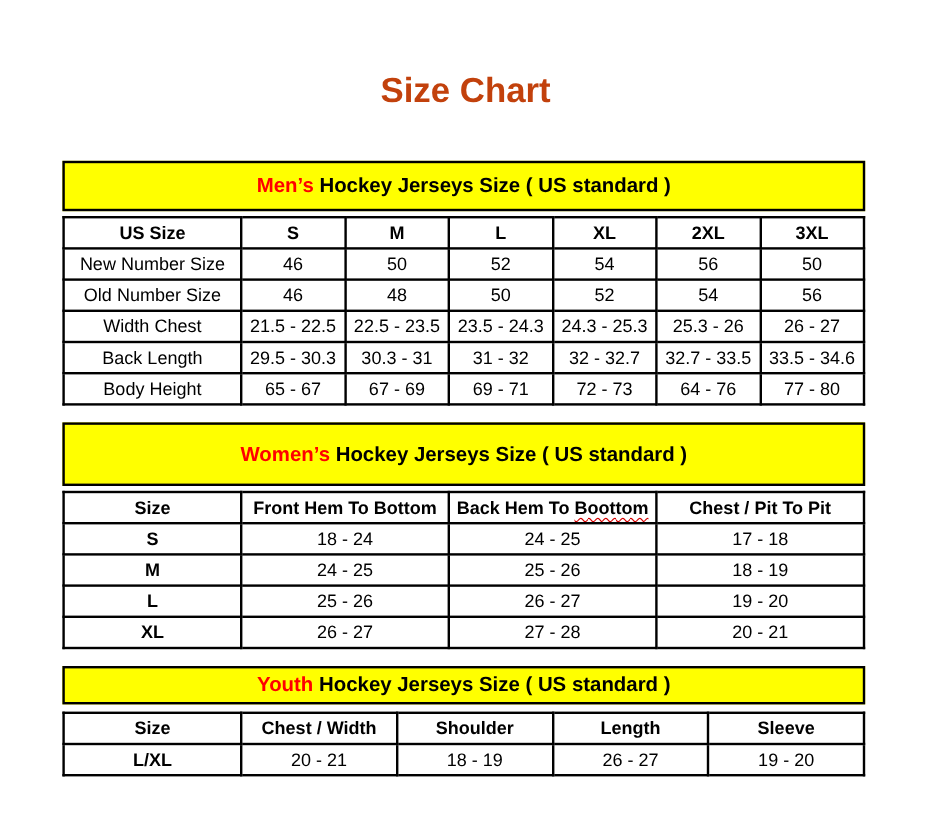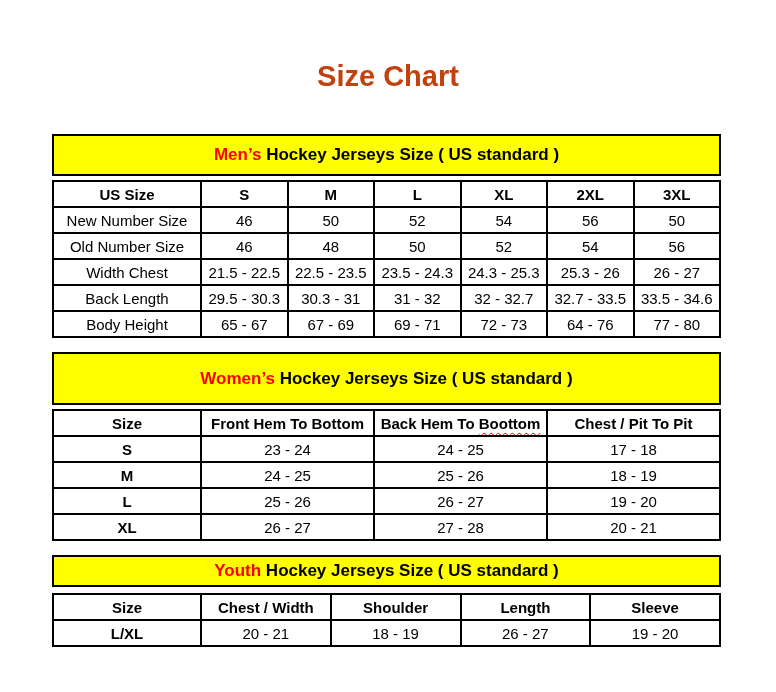--- a/index.html
+++ b/index.html
@@ -171,21 +171,21 @@
             <tr>
               <th>Size</th>
               <th>Front Hem To Bottom</th>
               <th><span>Back Hem To </span><span class="wavy">Boottom</span></th>
               <th>Chest / Pit To Pit</th>
             </tr>
           </thead>
           <tbody>
             <tr>
               <td>S</td>
-              <td>23 - 24</td>
+              <td>18 - 24</td>
               <td>24 - 25</td>
               <td>17 - 18</td>
             </tr>
             <tr>
               <td>M</td>
               <td>24 - 25</td>
               <td>25 - 26</td>
               <td>18 - 19</td>
             </tr>
             <tr>

